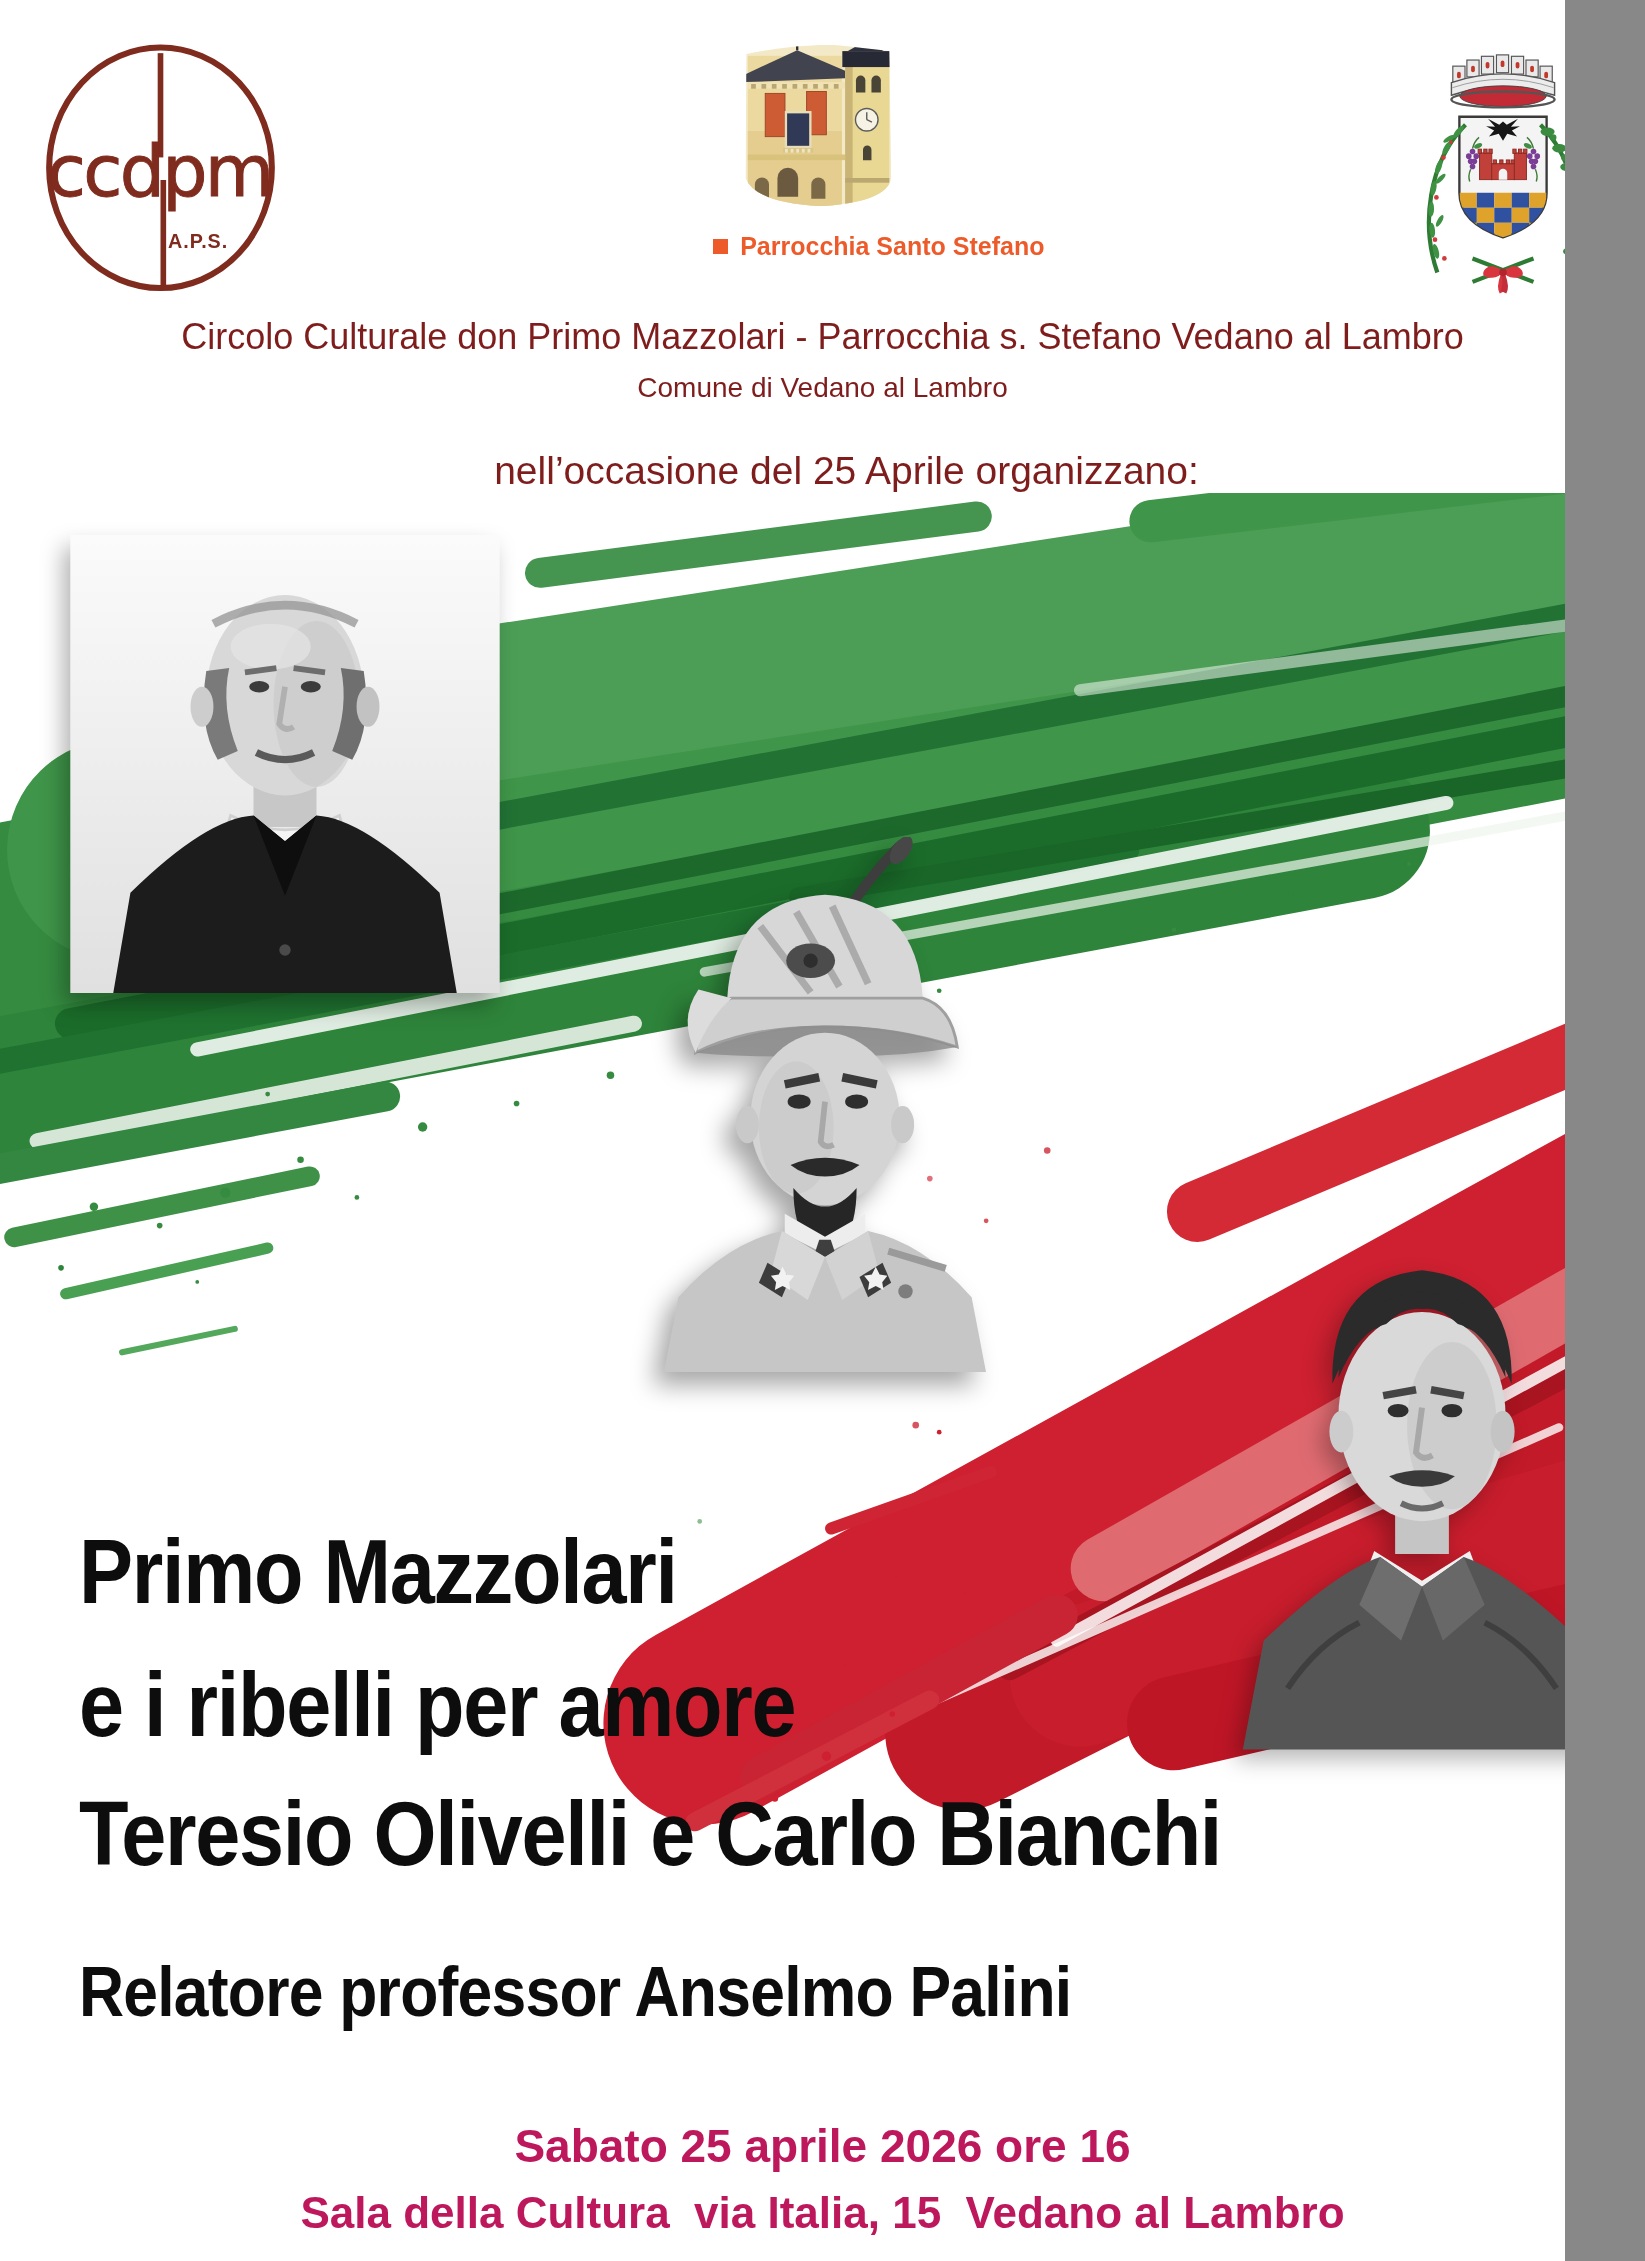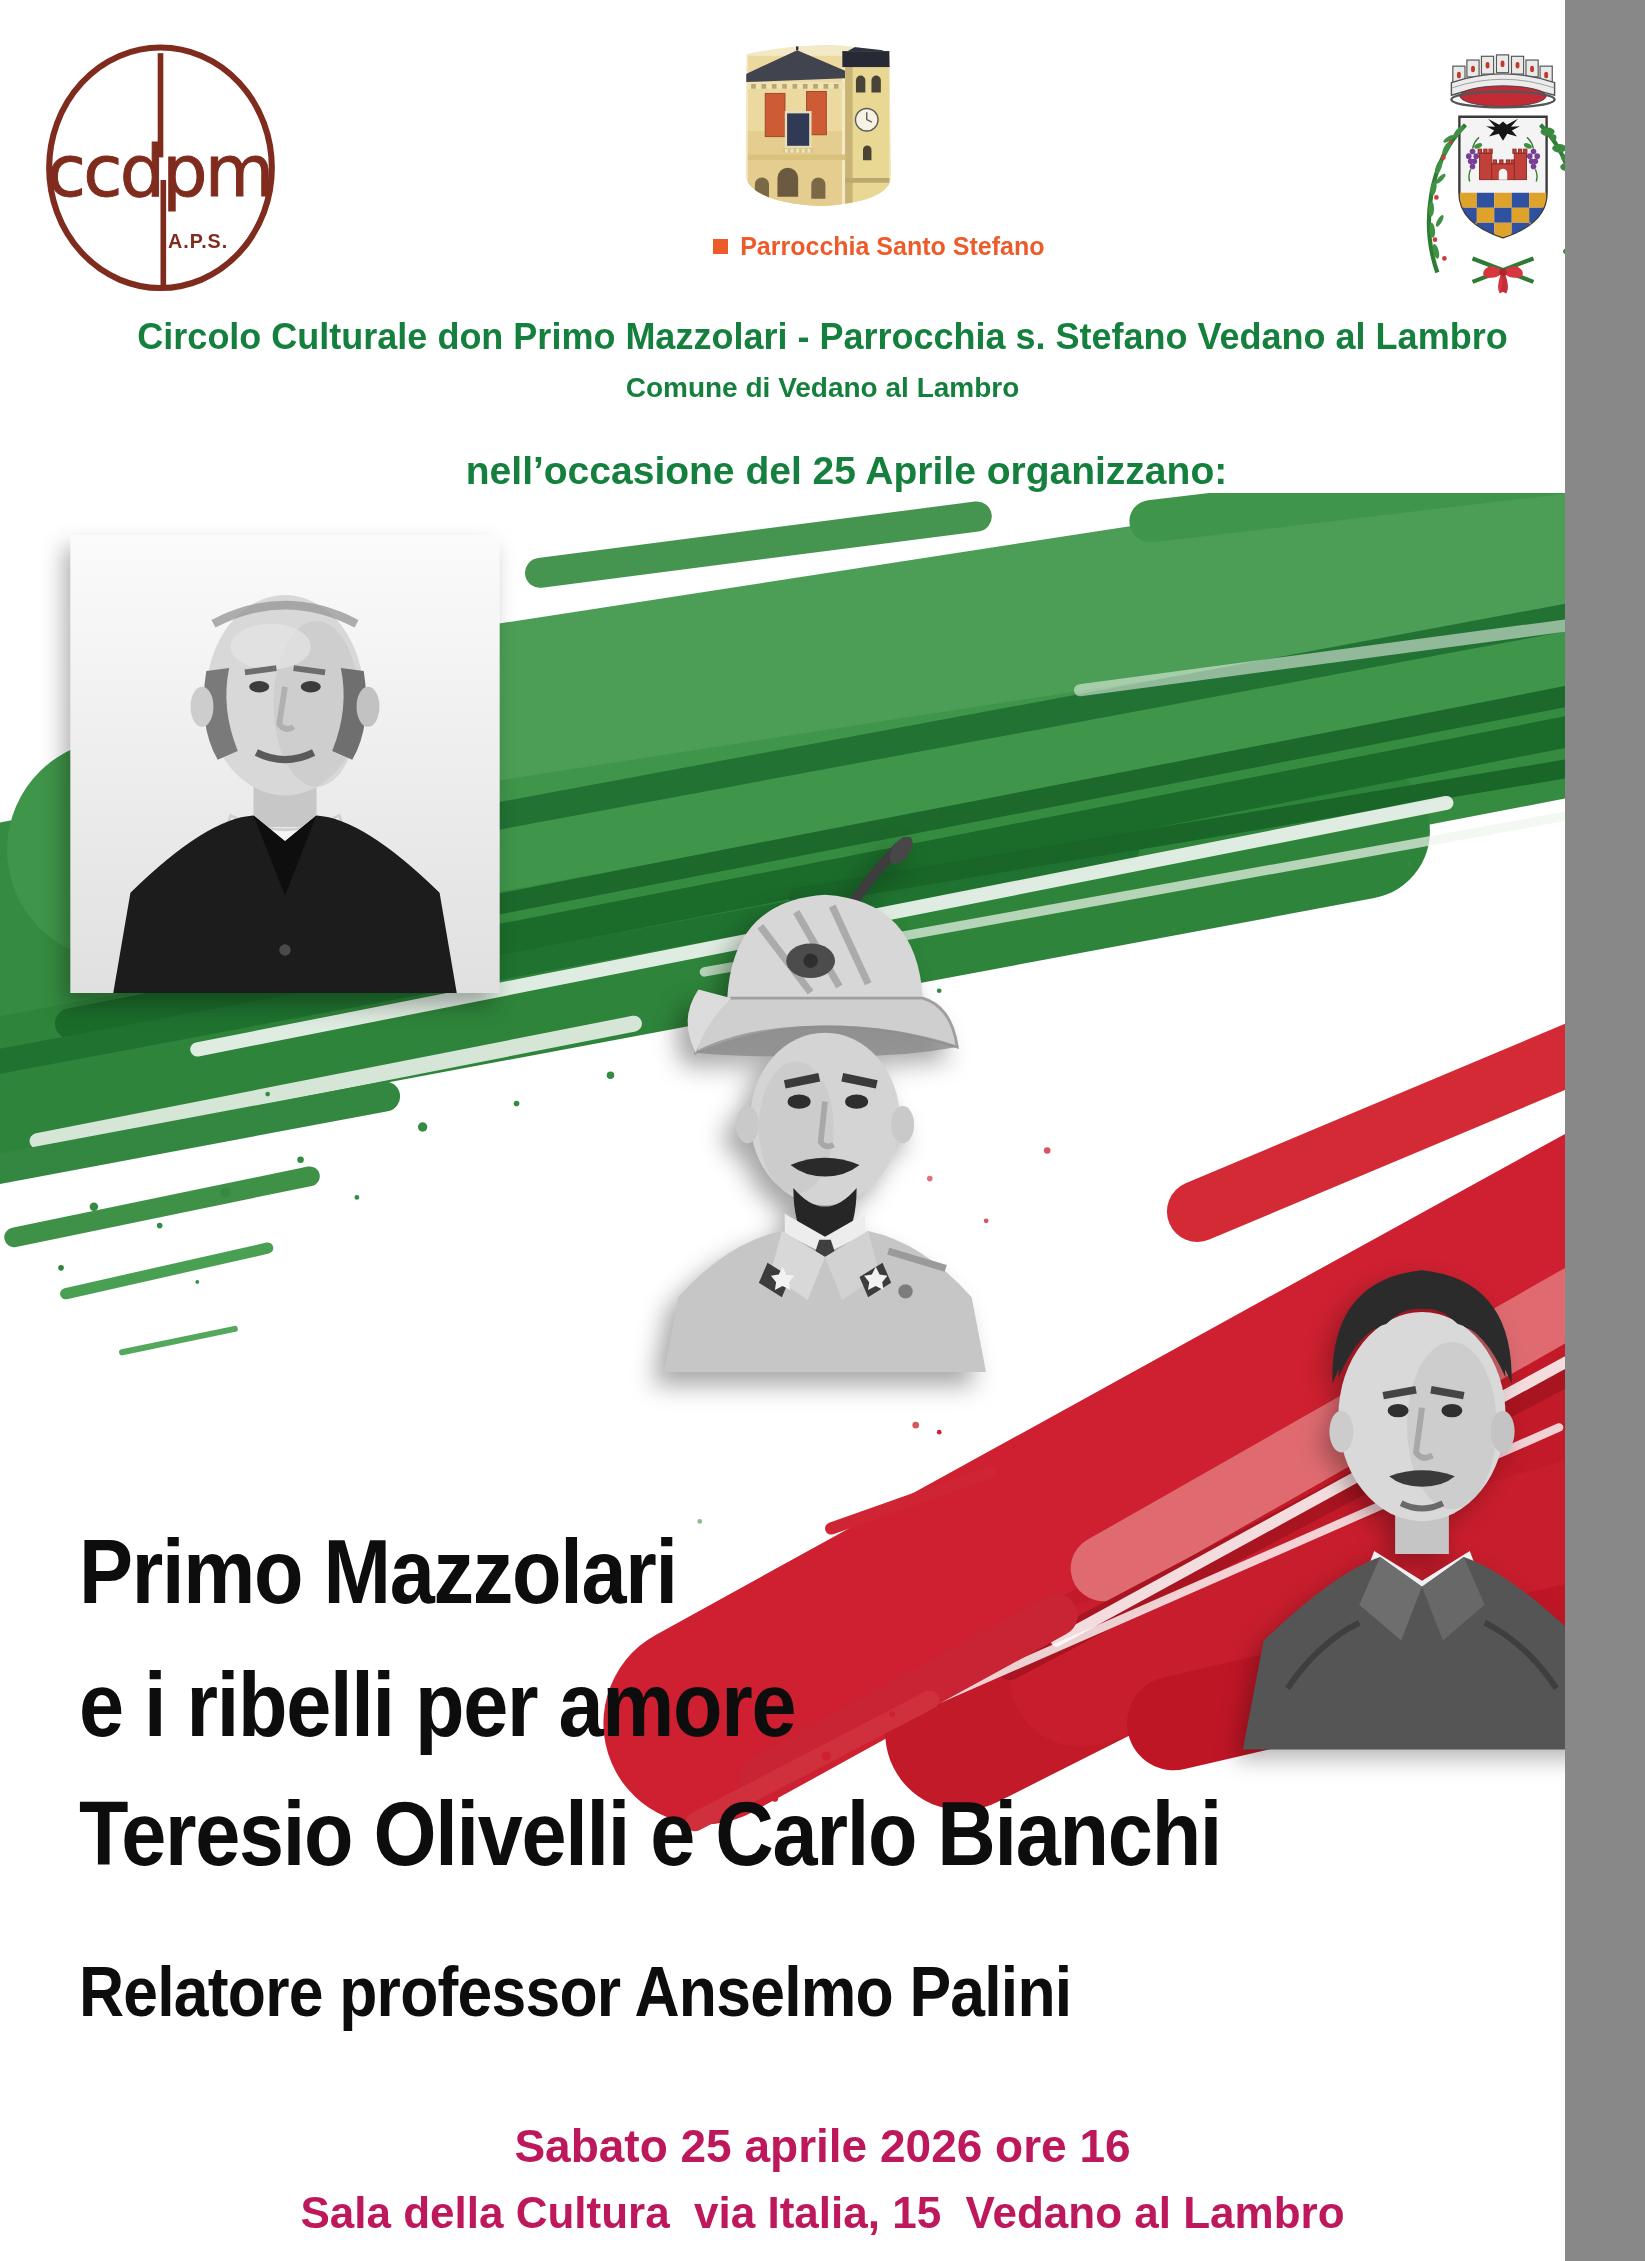--- a/index.html
+++ b/index.html
@@ -10,21 +10,21 @@
   .abs{position:absolute;}
   svg{display:block;}
   
   .ccdpm-logo{left:43px;top:40px;width:235px;height:256px;}
   .church{left:722px;top:37px;width:188px;height:188px;}
   .caption-row{left:713px;top:231px;width:423px;height:30px;display:flex;align-items:center;gap:12.2px;}
   .caption-square{width:15px;height:15px;background:#ed5b2a;flex:0 0 auto;}
   .caption-text{font-size:25px;font-weight:bold;color:#ed5b2a;letter-spacing:0px;white-space:pre;text-align:right;}
   .crest{left:1388px;top:38px;width:230px;height:257px;}
   
-  .orgline{left:0;width:1645px;text-align:center;color:#15803d;font-weight:bold;line-height:1.05;white-space:pre;}
+  .orgline{left:0;width:1645px;text-align:center;color:#7f1d1d;font-weight:normal;line-height:1.05;white-space:pre;}
   .org1{top:318px;font-size:36px;}
   .org2{top:373px;font-size:28px;}
   .org3{top:451px;font-size:39px;margin-left:24px;}
   
   .flag{left:0;top:493px;width:1645px;height:1390px;z-index:1;}
   
   .portrait{z-index:2;}
   .p1{left:70px;top:535px;width:430px;height:458px;filter:drop-shadow(-6.6px 12.2px 11.3px rgba(0,0,0,.30));}
   .p2{left:595px;top:837px;width:460px;height:535px;filter:drop-shadow(-10.3px 13px 12.2px rgba(0,0,0,.35));}
   .p3{left:1198px;top:1240px;width:448px;height:510px;filter:drop-shadow(-7.5px 10.3px 11.3px rgba(0,0,0,.28));}

